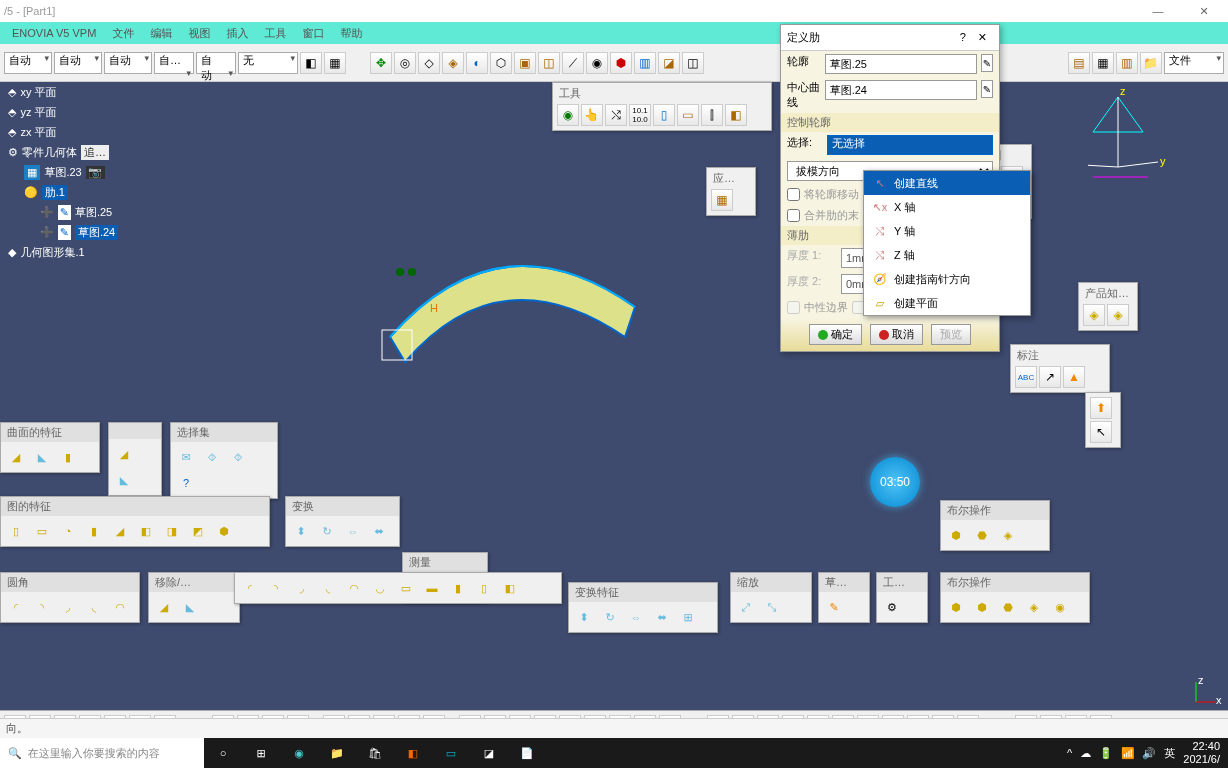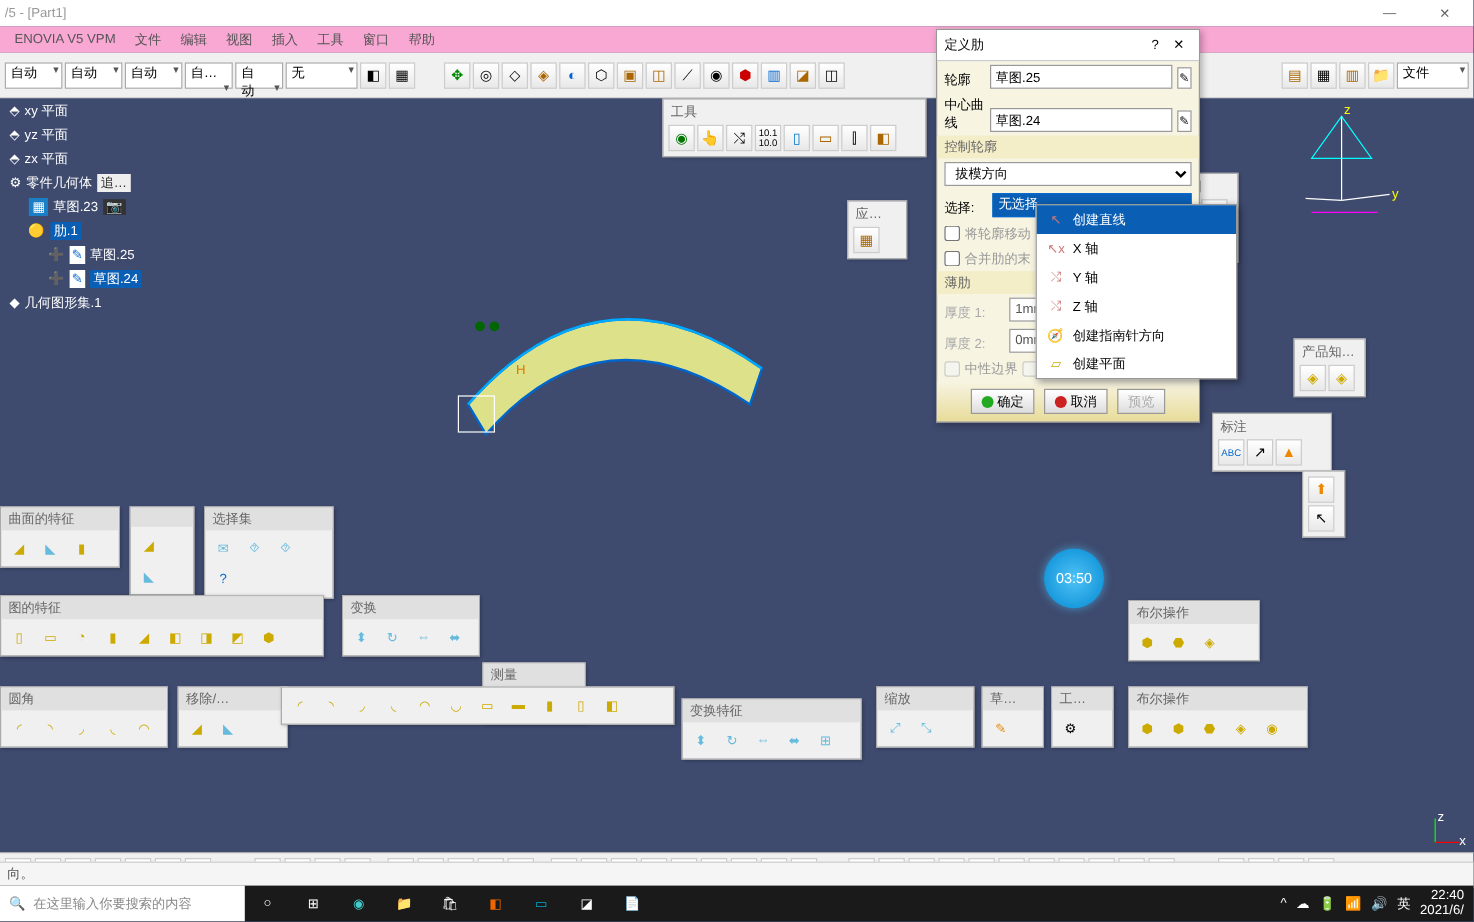--- a/index.html
+++ b/index.html
@@ -1,37 +1,37 @@
 <!DOCTYPE html>
 <html><head>
 <meta charset="utf-8">
 <style>
 * { margin: 0; padding: 0; box-sizing: border-box; font-family: "Microsoft YaHei", Arial, sans-serif; font-size: 11px; }
 body { width: 1228px; height: 768px; background: #3e4a6e; overflow: hidden; position: relative; }
 .titlebar { position: absolute; top: 0; left: 0; right: 0; height: 22px; background: #fff; display: flex; align-items: center; padding: 0 4px; color: #999; }
 .titlebar .min { position: absolute; right: 50px; width: 40px; text-align: center; color: #666; }
 .titlebar .close { position: absolute; right: 4px; width: 40px; text-align: center; color: #666; }
-.menubar { position: absolute; top: 22px; left: 0; right: 0; height: 22px; background: #f9a8d4; display: flex; align-items: center; padding: 0 4px; color: #555; }
+.menubar { position: absolute; top: 22px; left: 0; right: 0; height: 22px; background: #5eead4; display: flex; align-items: center; padding: 0 4px; color: #555; }
 .menubar span { padding: 0 8px; }
 .topbar { position: absolute; top: 44px; left: 0; right: 0; height: 38px; background: #f0f0f0; border-bottom: 1px solid #ccc; display: flex; align-items: center; padding: 2px 4px; gap: 2px; }
 .combo { height: 22px; border: 1px solid #aaa; background: #fff; padding: 0 14px 0 4px; font-size: 11px; position: relative; }
 .combo::after { content: "▾"; position: absolute; right: 2px; font-size: 9px; color: #555; }
 .tb-icon { width: 22px; height: 22px; border: 1px solid #ccc; background: linear-gradient(#fff,#e8e8e8); display: inline-flex; align-items: center; justify-content: center; font-size: 12px; }
 .viewport { position: absolute; top: 82px; left: 0; right: 0; bottom: 58px; background: #3e4a6e; }
 .tree { position: absolute; top: 0; left: 4px; color: #fff; font-size: 12px; }
 .tree .item { padding: 2px 4px; margin: 1px 0; display: flex; align-items: center; gap: 4px; }
 .tree .sel { background: #0a5fb4; }
 .arc { position: absolute; top: 160px; left: 370px; width: 280px; height: 190px; }
 .arc svg { width: 100%; height: 100%; }
 .axis { position: absolute; top: 5px; right: 50px; width: 90px; height: 110px; }
 .timer { position: absolute; top: 375px; left: 870px; width: 50px; height: 50px; border-radius: 50%; background: radial-gradient(circle,#4fc3f7,#0288d1); color: #fff; display: flex; align-items: center; justify-content: center; font-size: 12px; box-shadow: 0 0 8px rgba(79,195,247,.6); }
 .dialog { position: absolute; top: 24px; left: 780px; width: 220px; background: #f7f4e2; border: 1px solid #999; box-shadow: 2px 2px 6px rgba(0,0,0,.3); }
 .dialog .dtit { height: 26px; background: #fff; display: flex; align-items: center; justify-content: space-between; padding: 0 6px; border-bottom: 1px solid #ccc; }
 .dialog .dtit .dbtns span { padding: 0 6px; }
-.dialog .row { display: flex; align-items: flex-end; padding: 3px 6px; gap: 4px; }
+.dialog .row { display: flex; align-items: flex-start; padding: 3px 6px; gap: 4px; }
 .dialog .lbl { width: 52px; }
 .dialog .inp { flex: 1; height: 20px; border: 1px solid #999; background: #fff; padding: 0 4px; font-size: 11px; }
 .dialog .sel-inp { flex: 1; height: 20px; border: 1px solid #0066cc; background: #0a5fb4; color: #fff; padding: 0 4px; }
 .dialog .sect { background: #f3edc8; padding: 2px 6px; color: #666; }
 .dialog .cb { display: flex; align-items: center; gap: 4px; color: #999; }
 .dialog .btns { display: flex; justify-content: center; gap: 8px; padding: 6px; background: linear-gradient(#f7f4e2,#e8dc9a); }
 .dialog .btn { padding: 2px 8px; border: 1px solid #999; background: linear-gradient(#fff,#ddd); display: flex; align-items: center; gap: 3px; }
 .dialog .dot { width: 10px; height: 10px; border-radius: 50%; display: inline-block; }
 .context { position: absolute; top: 170px; left: 863px; width: 168px; background: #fff; border: 1px solid #999; box-shadow: 2px 2px 6px rgba(0,0,0,.4); }
 .context .citem { padding: 4px 8px; display: flex; align-items: center; gap: 6px; }
@@ -361,25 +361,25 @@
     <input class="inp" value="草图.25" style="">
     <span class="edbtn">✎</span>
   </div>
   <div class="row">
     <span class="lbl">中心曲线</span>
     <input class="inp" value="草图.24" style="">
     <span class="edbtn">✎</span>
   </div>
   <div class="sect">控制轮廓</div>
   <div class="row">
-    <select class="inp" style="width:100%"><option>拔模方向</option></select>
-  </div>
-  <div class="row">
     <span class="lbl" style="width:36px">选择:</span>
     <div class="sel-inp">无选择</div>
+  </div>
+  <div class="row">
+    <select class="inp" style="width:100%"><option>拔模方向</option></select>
   </div>
   <div class="row cb">
       <input type="checkbox" style="">
       <span>将轮廓移动</span>
     </div>
   <div class="row cb">
       <input type="checkbox" style="">
       <span>合并肋的末</span>
     </div>
   <div class="sect">薄肋</div>

